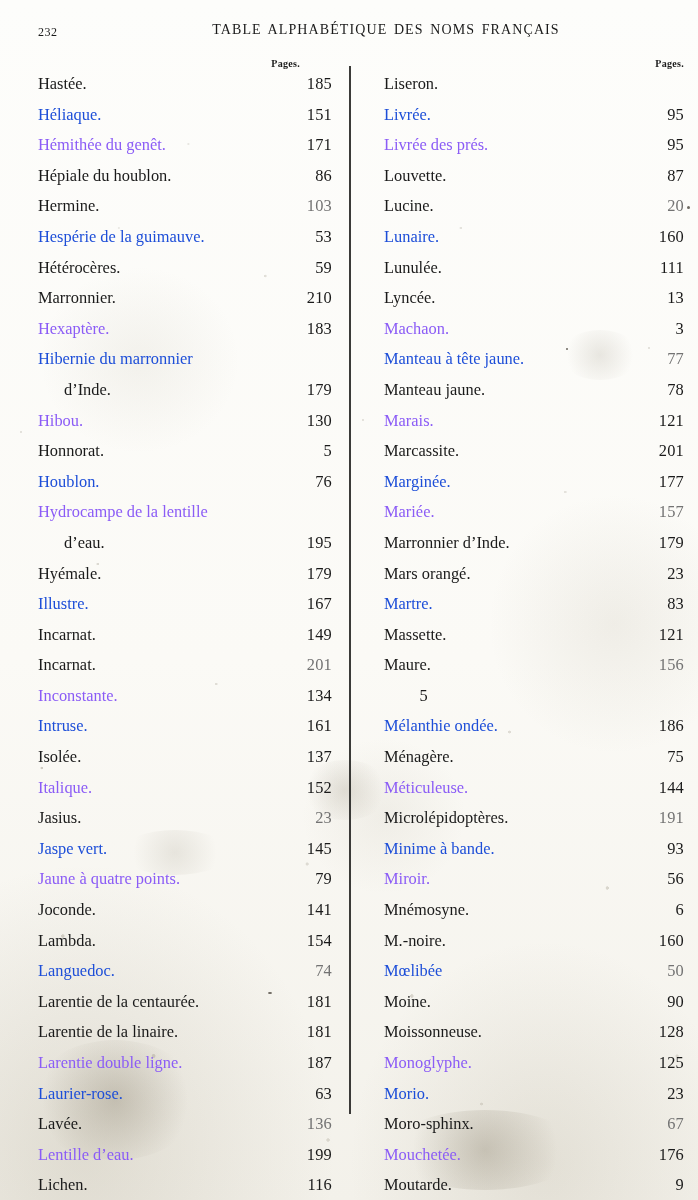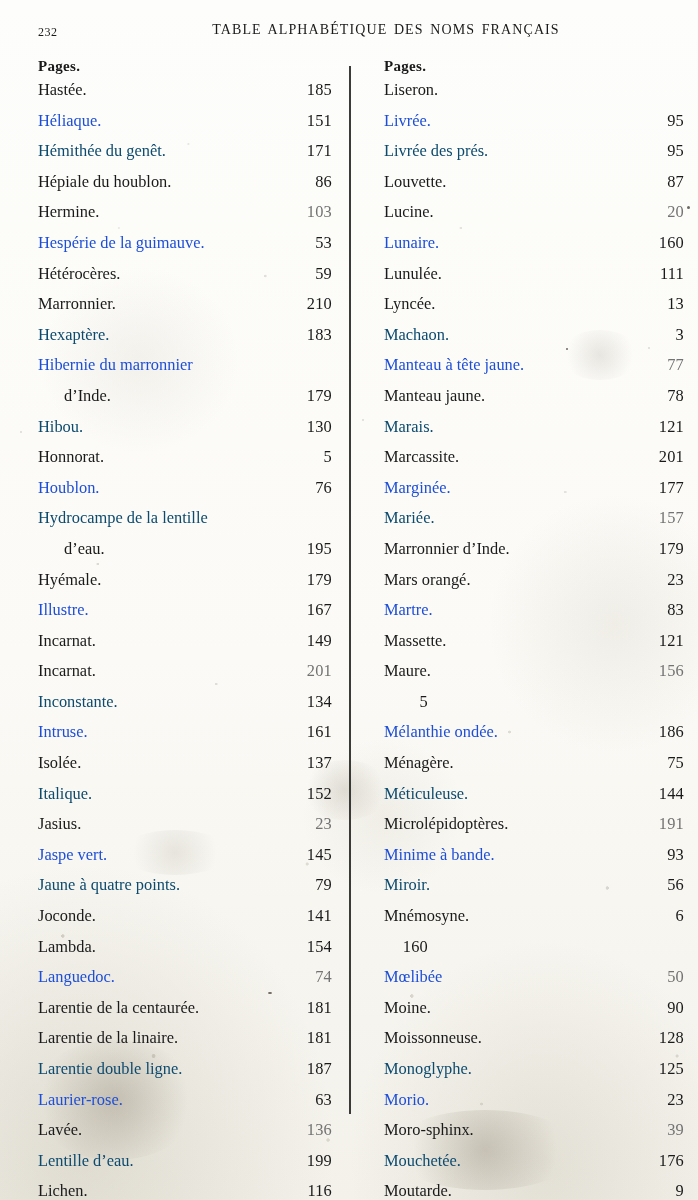--- a/index.html
+++ b/index.html
@@ -120,22 +120,23 @@
     left: 349px;
     top: 66px;
     width: 1.6px;
     height: 1048px;
     background: #2a2a28;
     z-index: 4;
     opacity: 0.92;
   }
 
   .pages-head {
-    font-size: 15px;
+    font-size: 10px;
     letter-spacing: 0.3px;
+    text-align: right;
     padding-right: 8px;
     margin-bottom: 7px;
     font-weight: bold;
   }
   .col-left .pages-head  { padding-right: 40px; }
   .col-right .pages-head { padding-right: 2px; }
 
   .entry {
     display: flex;
     align-items: baseline;
@@ -152,21 +153,21 @@
     flex: 0 0 auto;
     text-align: right;
     letter-spacing: 0.2px;
   }
   .col-left .entry .pg  { width: 44px; padding-right: 8px; }
   .col-right .entry .pg { width: 44px; padding-right: 2px; }
 
   .entry.cont .name { padding-left: 26px; }
 
   
-  .entry:nth-child(3n) .name   { color: #0c4a6e; }
+  .entry:nth-child(3n) .name   { color: #8b5cf6; }
   .entry:nth-child(4n+2) .name { color: #1d4ed8; }
   .entry:nth-child(5n) .pg     { color: #737373; }
 
   .edge-dot {
     position: absolute;
     width: 3px;
     height: 3px;
     border-radius: 50%;
     background: rgba(60,55,45,0.75);
   }
@@ -455,20 +456,21 @@
           </div>
           <div class="entry">
             <span class="name">Miroir.</span>
             <span class="pg">56</span>
           </div>
           <div class="entry">
             <span class="name">Mnémosyne.</span>
             <span class="pg">6</span>
           </div>
           <div class="entry">
+            <span class="name">M.-noire.</span>
             <span class="pg">160</span>
           </div>
           <div class="entry">
             <span class="name">Mœlibée</span>
             <span class="pg">50</span>
           </div>
           <div class="entry">
             <span class="name">Moine.</span>
             <span class="pg">90</span>
           </div>
@@ -479,21 +481,21 @@
           <div class="entry">
             <span class="name">Monoglyphe.</span>
             <span class="pg">125</span>
           </div>
           <div class="entry">
             <span class="name">Morio.</span>
             <span class="pg">23</span>
           </div>
           <div class="entry">
             <span class="name">Moro-sphinx.</span>
-            <span class="pg">39</span>
+            <span class="pg">67</span>
           </div>
           <div class="entry">
             <span class="name">Mouchetée.</span>
             <span class="pg">176</span>
           </div>
           <div class="entry">
             <span class="name">Moutarde.</span>
             <span class="pg">9</span>
           </div>
         </div>

